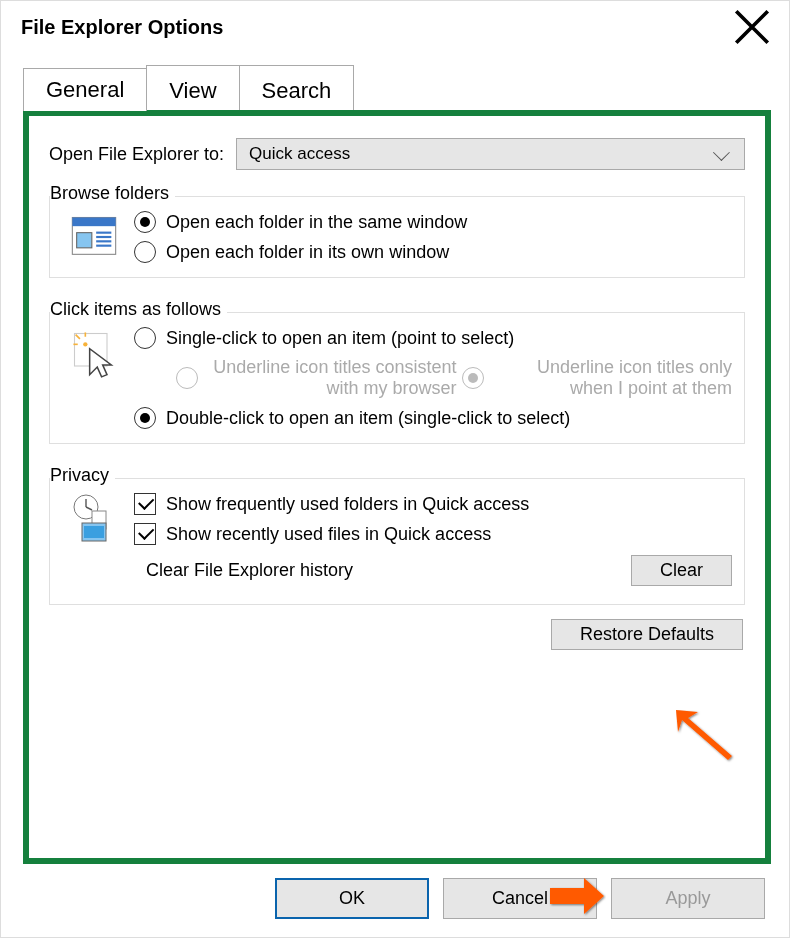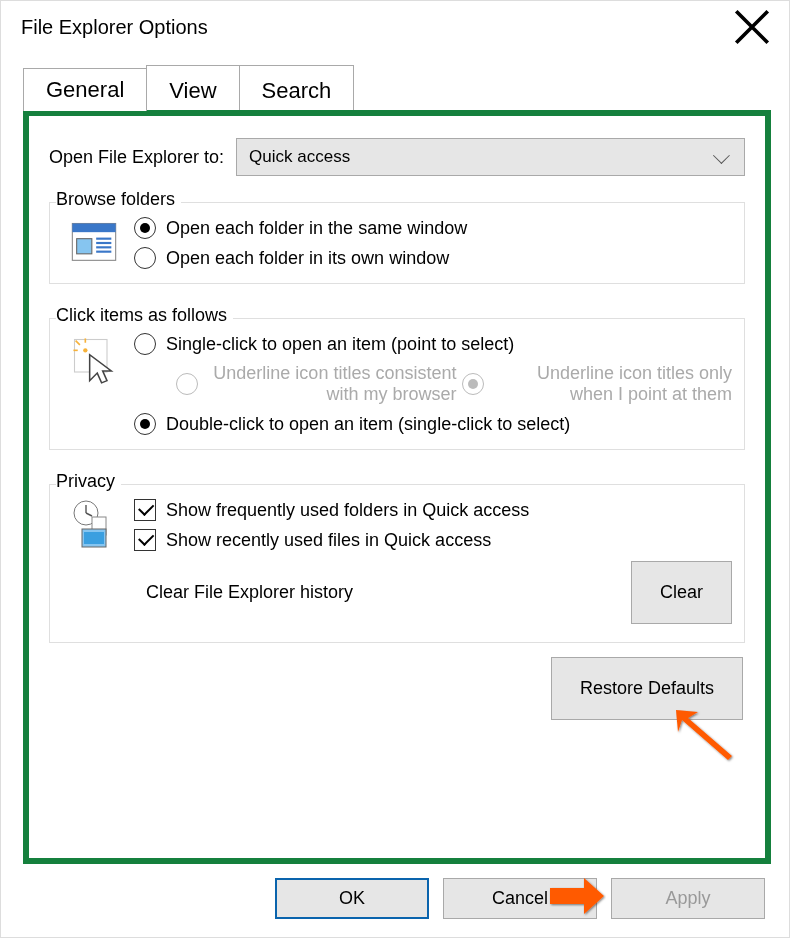--- a/index.html
+++ b/index.html
@@ -21,20 +21,21 @@
     display: flex;
     flex-direction: column;
   }
   .titlebar {
     height: 52px;
     display: flex;
     align-items: center;
     padding: 0 16px 0 20px;
     justify-content: space-between;
     font-size: 20px;
+    font-weight: bold;
   }
   .close-x {
     width: 42px;
     height: 42px;
     display: flex;
     align-items: center;
     justify-content: center;
     font-size: 22px;
     color: #000;
     cursor: pointer;
@@ -76,21 +77,21 @@
     display: flex;
     align-items: center;
     gap: 12px;
     margin-bottom: 26px;
   }
   .row-open-to label { font-size: 18px; }
   .select {
     flex: 1 1 auto;
     border: 1px solid #a9a9a9;
     background: #e6e6e6;
-    height: 38px;
+    height: 32px;
     padding: 0 12px;
     display: flex;
     align-items: center;
     justify-content: space-between;
     font-size: 17px;
   }
   .select .chev {
     width: 12px; height: 12px;
     border-right: 1.5px solid #555;
     border-bottom: 1.5px solid #555;
@@ -99,21 +100,21 @@
   }
   .group {
     border: 1px solid #dfdfdf;
     position: relative;
     padding: 14px 12px 14px 12px;
     margin-bottom: 34px;
   }
   .group-legend {
     position: absolute;
     top: -14px;
-    left: 6px;
+    left: 0;
     background: #fff;
     padding: 0 6px 0 0;
     font-size: 18px;
   }
   .group-inner {
     display: flex;
     gap: 14px;
     align-items: flex-start;
     text-align: right;
   }
@@ -180,21 +181,21 @@
   .clear-row {
     display: flex;
     align-items: center;
     justify-content: space-between;
     margin: 10px 0 4px 84px;
     font-size: 18px;
   }
   .btn {
     border: 1px solid #a9a9a9;
     background: #e6e6e6;
-    padding: 20px 28px;
+    padding: 4px 28px;
     font-size: 18px;
     cursor: pointer;
   }
   .restore-row {
     display: flex;
     justify-content: flex-end;
     margin-top: 12px;
     margin-right: 2px;
   }
   .bottom-bar {

